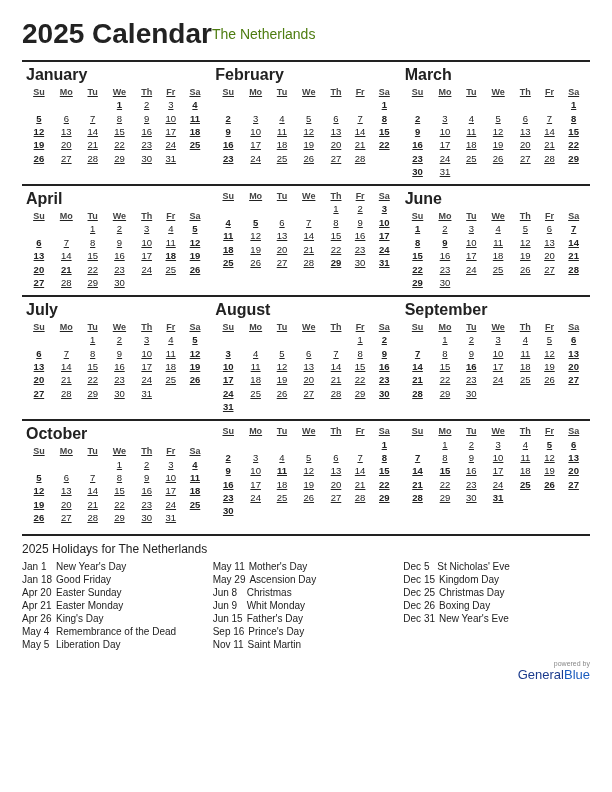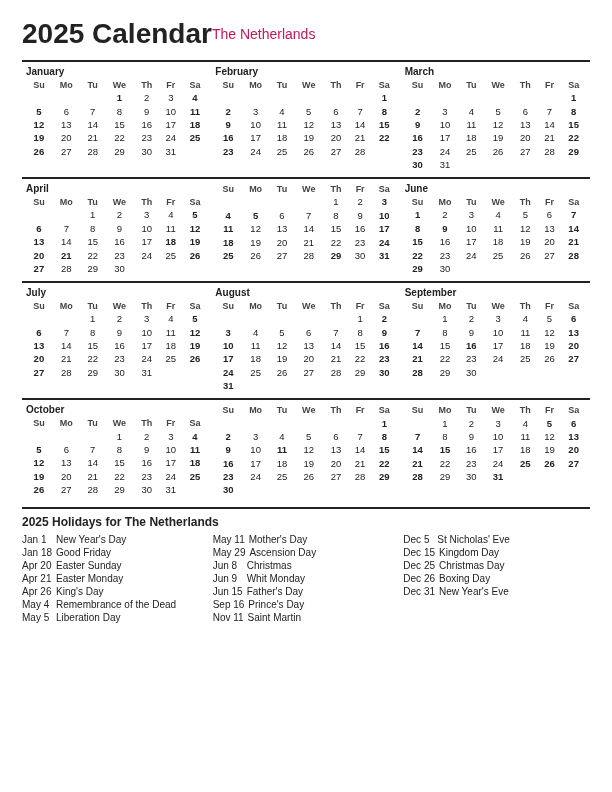--- a/index.html
+++ b/index.html
@@ -17,43 +17,44 @@
       align-items: flex-start;
       margin-bottom: 10px;
     }
     .header-title {
       font-size: 28px;
       font-weight: bold;
       color: #222;
     }
     .header-country {
       font-size: 14px;
-      color: #be185d;
+      color: #4d7c0f;
       text-align: right;
       margin-top: 8px;
     }
     .months-grid {
       display: grid;
       grid-template-columns: 1fr 1fr 1fr;
       gap: 0;
     }
     .month-block {
       border-top: 2px solid #222;
       padding: 4px 4px 6px 4px;
     }
     .month-name {
-      font-size: 10px;
+      font-size: 16px;
       font-weight: bold;
       margin-bottom: 2px;
       color: #222;
     }
     .cal-table {
       width: 100%;
       border-collapse: collapse;
       font-size: 9.5px;
+      text-decoration: underline;
     }
     .cal-table th {
       text-align: center;
       font-weight: bold;
       color: #444;
       padding: 1px 0;
       font-size: 9px;
     }
     .cal-table td {
       text-align: center;
@@ -63,21 +64,21 @@
     }
     .red { color: #cc0000; font-weight: bold; }
     .bold-red { color: #cc0000; font-weight: bold; }
     .holidays-section {
       border-top: 2px solid #222;
       margin-top: 4px;
       padding-top: 6px;
     }
     .holidays-title {
       font-size: 12px;
-      font-weight: bold;
+      font-weight: normal;
       margin-bottom: 5px;
     }
     .holidays-grid {
       display: grid;
       grid-template-columns: 1fr 1fr 1fr;
       gap: 0 4px;
     }
     .holiday-item {
       display: flex;
       gap: 4px;
@@ -987,13 +988,21 @@
             <span class="holiday-name">Boxing Day</span>
           </div>
           <div class="holiday-item">
             <span class="holiday-date">Dec 31</span>
             <span class="holiday-name">New Year's Eve</span>
           </div>
         </div>
       </div>
   </div>
 
+  <div class="footer">
+    <div style="text-align:right;">
+      <div class="footer-powered">powered by</div>
+      <div class="footer-brand">
+        <span>General</span><span style="color:#1a5cbf;">Blue</span>
+      </div>
+    </div>
+  </div>
 </div>
 
 </body></html>

